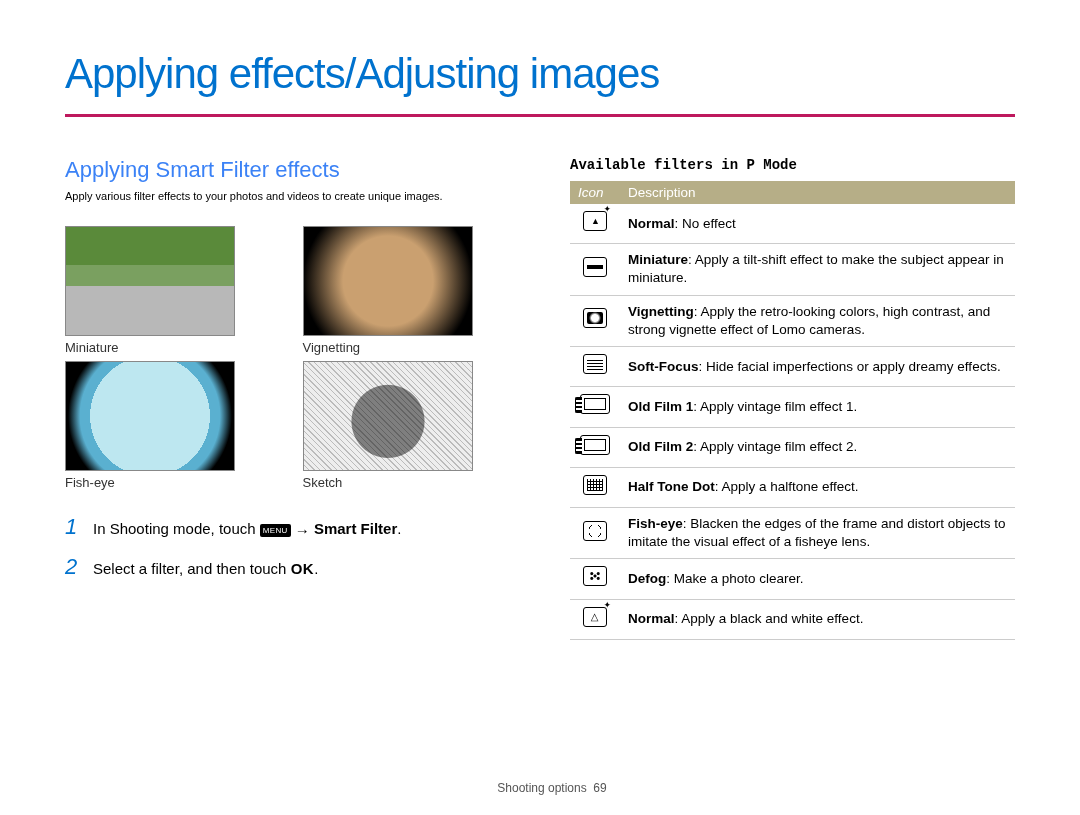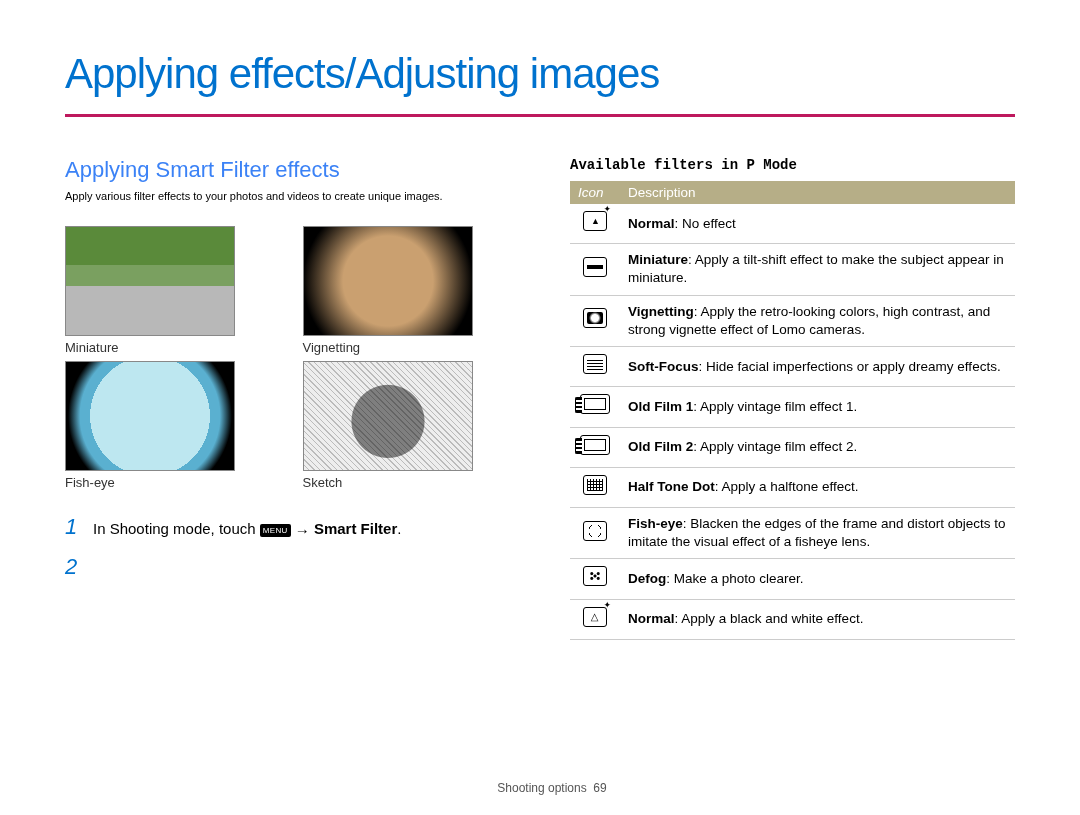--- a/index.html
+++ b/index.html
@@ -201,20 +201,23 @@
 
     <div class="steps">
       <div class="step">
         <span class="step-num">1</span>
         <span>
           <span>In Shooting mode, touch </span><span class="menu-chip">MENU</span><span> → </span><b>Smart Filter</b><span>.</span>
         </span>
       </div>
       <div class="step">
         <span class="step-num">2</span>
+        <span>
+          <span>Select a filter, and then touch </span><span class="ok-txt">OK</span><span>.</span>
+        </span>
       </div>
     </div>
   </div>
 
   <div class="col">
     <div class="table-title">Available filters in P Mode</div>
     <table class="filters">
       <thead>
         <tr>
           <th>Icon</th>

